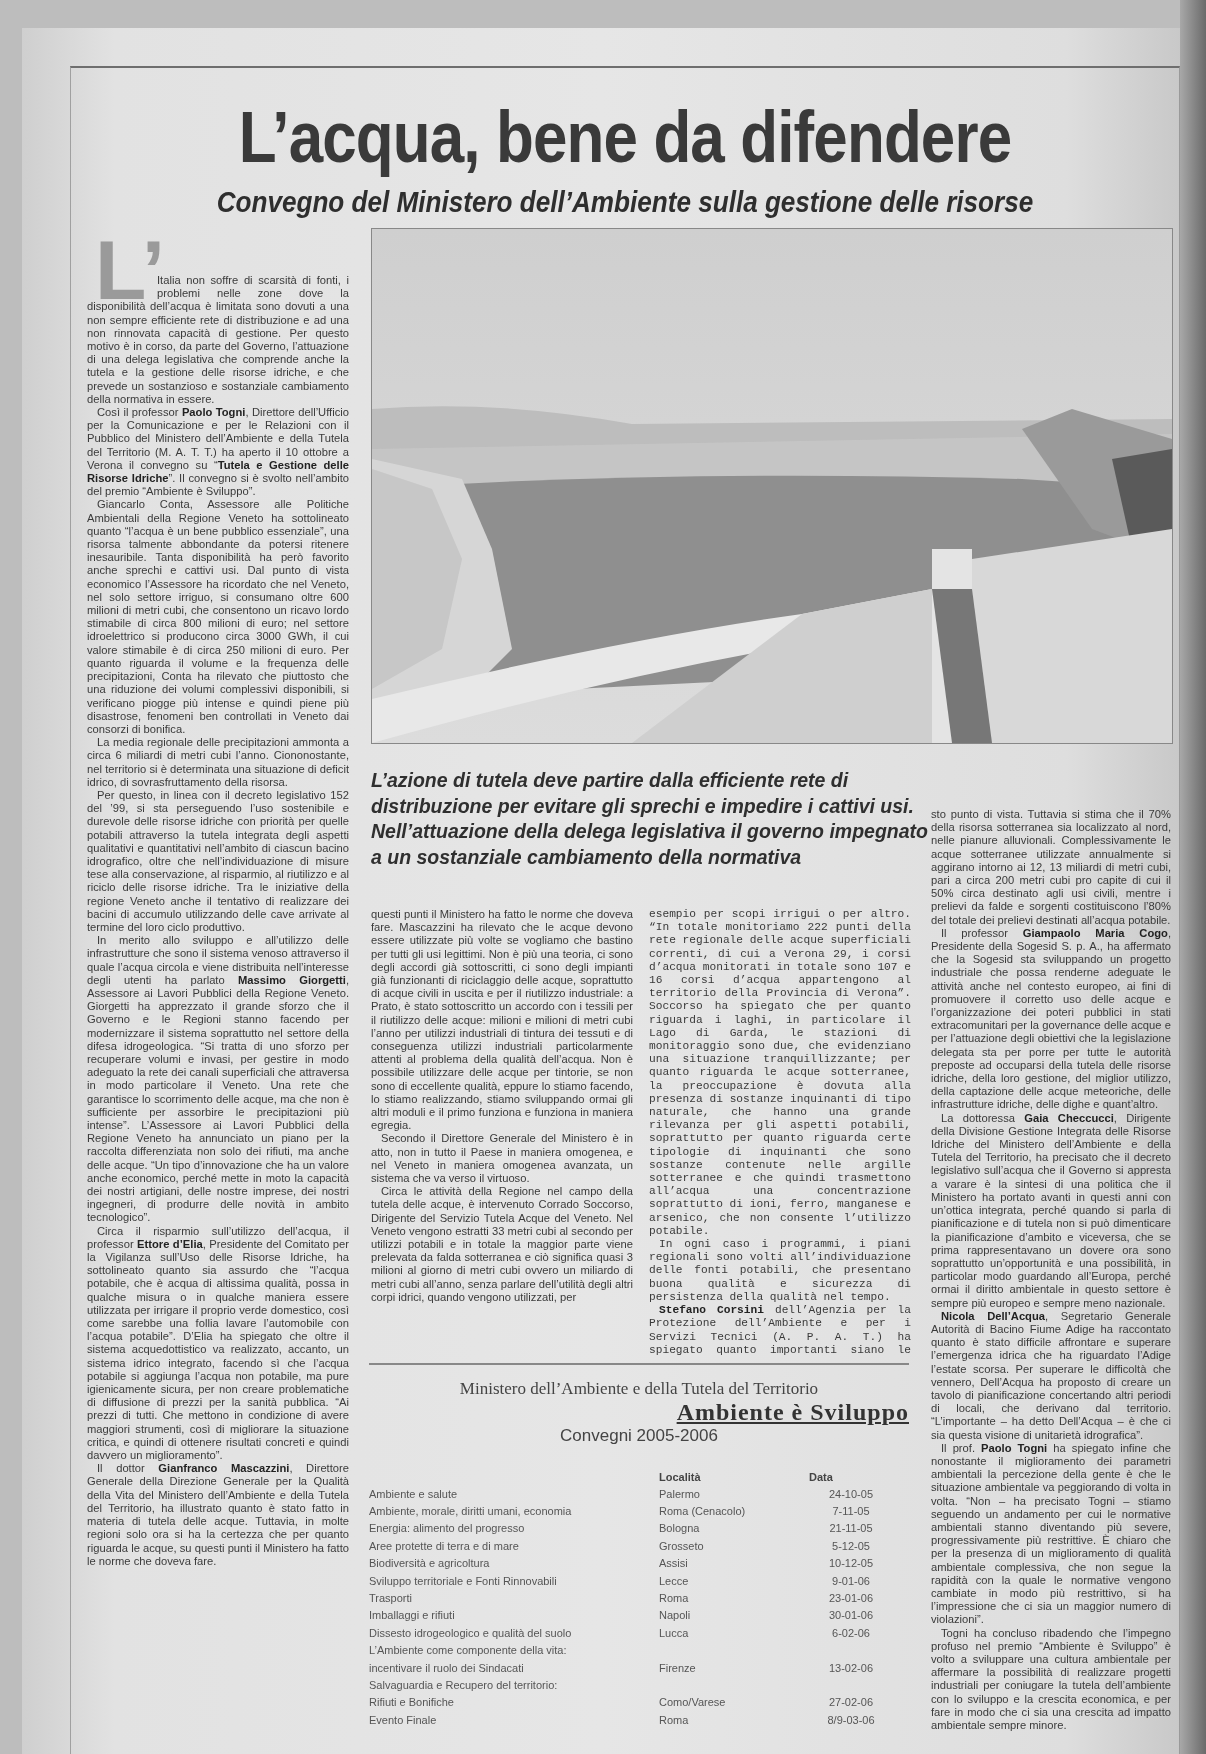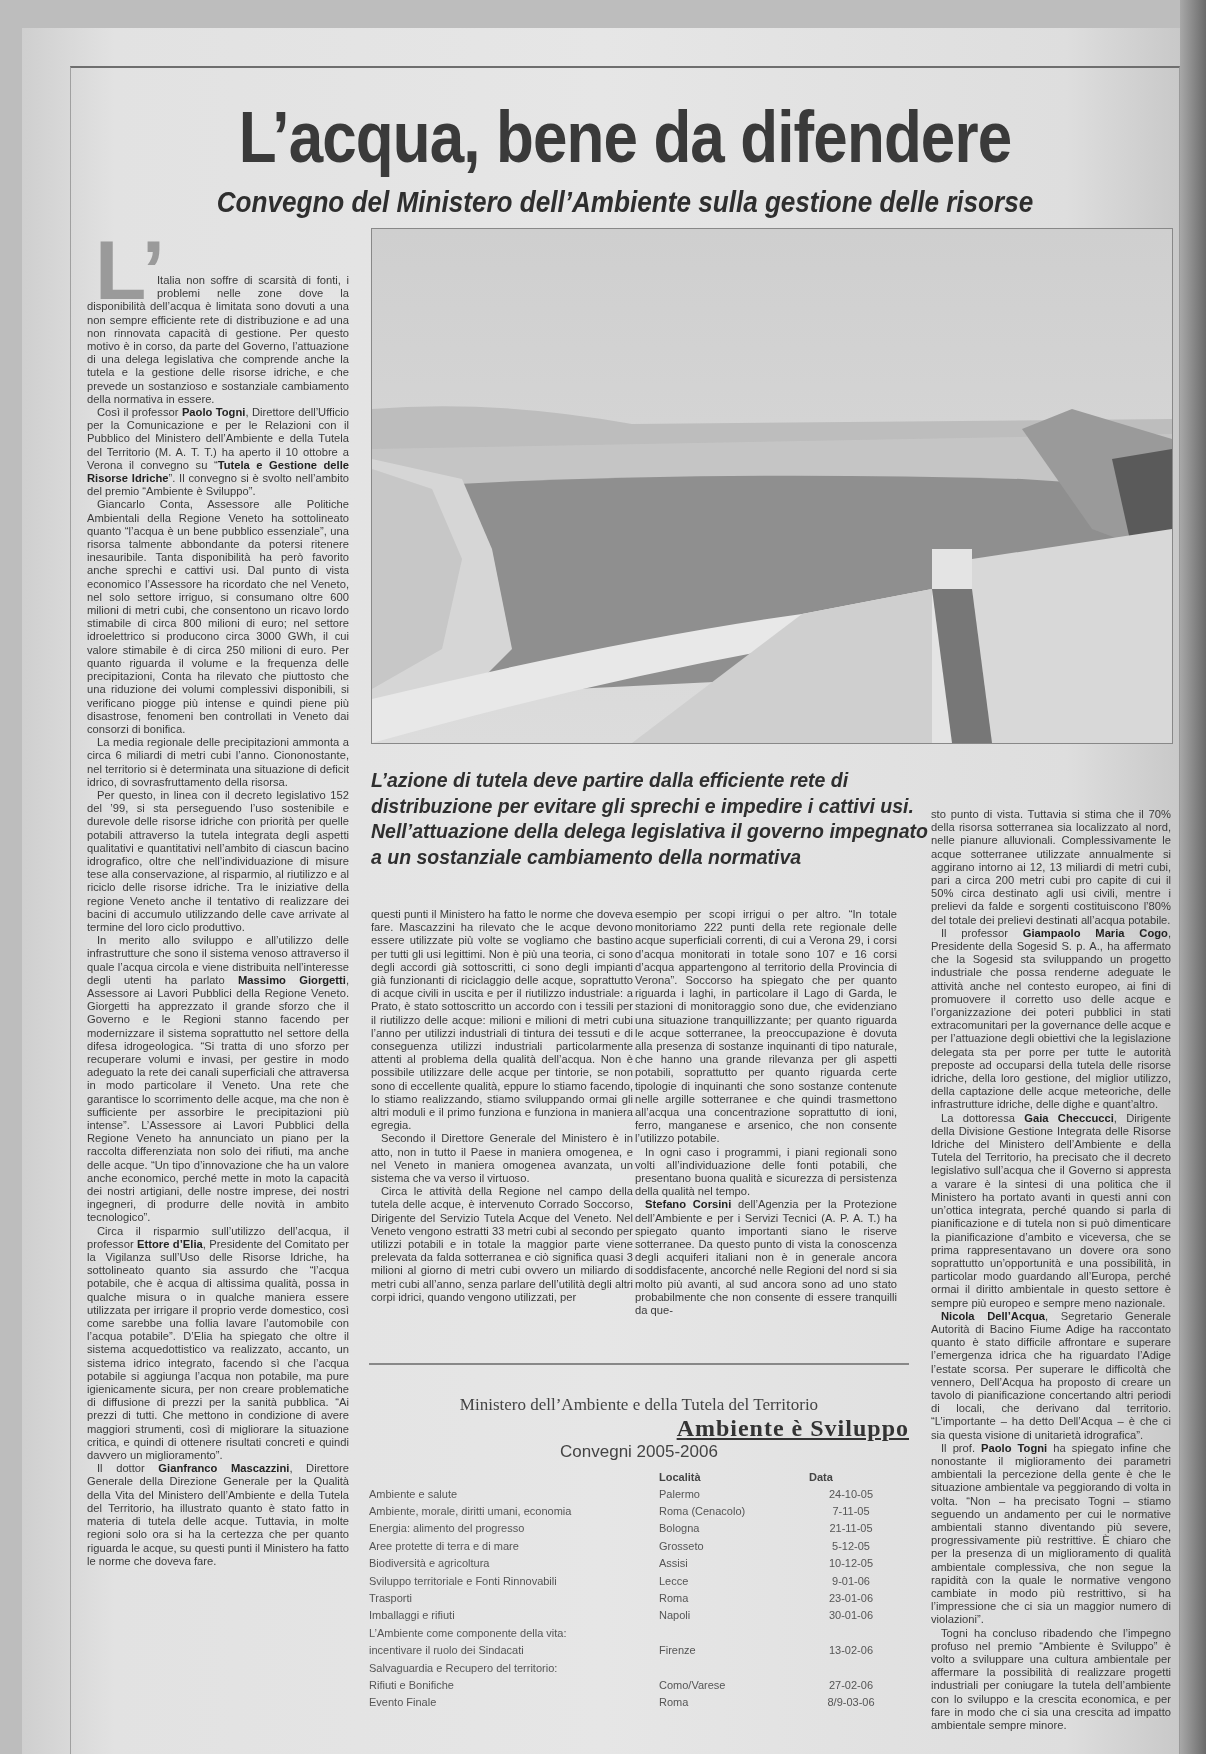--- a/index.html
+++ b/index.html
@@ -11,21 +11,21 @@
   .subhead{position:absolute;left:0;top:118px;width:1108px;text-align:center;font-style:italic;font-weight:bold;font-size:29px;color:#2e2e2e;transform:scaleX(0.9);}
   .col{position:absolute;font-size:11.2px;line-height:13.2px;text-align:justify;color:#3a3a3a;}
   .col p{margin:0;text-indent:10px;}
   .col p.first{text-indent:0;margin-top:40px;}
   .col b{color:#222;}
   .dropcap{float:left;width:62px;height:64px;margin:2px 8px 0 0;position:relative;}
   .dropcap span{position:absolute;left:8px;top:-8px;font-size:84px;font-weight:bold;color:#9a9a9a;line-height:84px;}
   .photo{position:absolute;left:300px;top:160px;width:800px;height:514px;overflow:hidden;background:#d2d2d2;border:1px solid #888;}
   .pullquote{position:absolute;left:300px;top:700px;width:560px;font-style:italic;font-weight:bold;font-size:19.5px;line-height:25.5px;color:#2f2f2f;}
   .box{position:absolute;left:298px;top:1295px;width:540px;height:392px;border-top:2px solid #888;}
-  .box .l1{text-align:center;font-family:"Liberation Serif",serif;font-size:17px;color:#444;margin-top:30px;}
+  .box .l1{text-align:center;font-family:"Liberation Serif",serif;font-size:17px;color:#444;margin-top:14px;}
   .box .l2{text-align:right;font-family:"Liberation Serif",serif;font-weight:bold;font-size:24px;color:#333;letter-spacing:1px;text-decoration:underline;}
   .box .l3{text-align:center;font-family:Liberation Sans, sans-serif;font-size:17px;color:#444;}
   .box table{position:absolute;left:0;top:104px;width:524px;border-collapse:collapse;font-size:11px;color:#555;}
   .box th{font-weight:bold;text-align:left;padding:0;height:16px;color:#444;}
   .box td{padding:0;height:17.4px;white-space:nowrap;}
   .box td.d{text-align:center;}
   .box th.d{}
 </style>
 </head>
 <body>
@@ -74,21 +74,21 @@
     </div>
 
     <div class="pullquote">L’azione di tutela deve partire dalla efficiente rete di distribuzione per evitare gli sprechi e impedire i cattivi usi. Nell’attuazione della delega legislativa il governo impegnato a un sostanziale cambiamento della normativa</div>
 
     <div class="col" style="left:300px;top:800px;width:262px;height:490px;overflow:hidden;">
       <p class="first">questi punti il Ministero ha fatto le norme che doveva fare. Mascazzini ha rilevato che le acque devono essere utilizzate più volte se vogliamo che bastino per tutti gli usi legittimi. Non è più una teoria, ci sono degli accordi già sottoscritti, ci sono degli impianti già funzionanti di riciclaggio delle acque, soprattutto di acque civili in uscita e per il riutilizzo industriale: a Prato, è stato sottoscritto un accordo con i tessili per il riutilizzo delle acque: milioni e milioni di metri cubi l’anno per utilizzi industriali di tintura dei tessuti e di conseguenza utilizzi industriali particolarmente attenti al problema della qualità dell’acqua. Non è possibile utilizzare delle acque per tintorie, se non sono di eccellente qualità, eppure lo stiamo facendo, lo stiamo realizzando, stiamo sviluppando ormai gli altri moduli e il primo funziona e funziona in maniera egregia.</p>
       <p>Secondo il Direttore Generale del Ministero è in atto, non in tutto il Paese in maniera omogenea, e nel Veneto in maniera omogenea avanzata, un sistema che va verso il virtuoso.</p>
       <p>Circa le attività della Regione nel campo della tutela delle acque, è intervenuto Corrado Soccorso, Dirigente del Servizio Tutela Acque del Veneto. Nel Veneto vengono estratti 33 metri cubi al secondo per utilizzi potabili e in totale la maggior parte viene prelevata da falda sotterranea e ciò significa quasi 3 milioni al giorno di metri cubi ovvero un miliardo di metri cubi all’anno, senza parlare dell’utilità degli altri corpi idrici, quando vengono utilizzati, per</p>
     </div>
 
-    <div class="col" style="left:564px;top:800px;width:262px;height:490px;overflow:hidden;">
+    <div class="col" style="left:578px;top:800px;width:262px;height:490px;overflow:hidden;font-family:Liberation Mono, monospace;">
       <p class="first">esempio per scopi irrigui o per altro. “In totale monitoriamo 222 punti della rete regionale delle acque superficiali correnti, di cui a Verona 29, i corsi d’acqua monitorati in totale sono 107 e 16 corsi d’acqua appartengono al territorio della Provincia di Verona”. Soccorso ha spiegato che per quanto riguarda i laghi, in particolare il Lago di Garda, le stazioni di monitoraggio sono due, che evidenziano una situazione tranquillizzante; per quanto riguarda le acque sotterranee, la preoccupazione è dovuta alla presenza di sostanze inquinanti di tipo naturale, che hanno una grande rilevanza per gli aspetti potabili, soprattutto per quanto riguarda certe tipologie di inquinanti che sono sostanze contenute nelle argille sotterranee e che quindi trasmettono all’acqua una concentrazione soprattutto di ioni, ferro, manganese e arsenico, che non consente l’utilizzo potabile.</p>
       <p>In ogni caso i programmi, i piani regionali sono volti all’individuazione delle fonti potabili, che presentano buona qualità e sicurezza di persistenza della qualità nel tempo.</p>
       <p><b>Stefano Corsini</b> dell’Agenzia per la Protezione dell’Ambiente e per i Servizi Tecnici (A. P. A. T.) ha spiegato quanto importanti siano le riserve sotterranee. Da questo punto di vista la conoscenza degli acquiferi italiani non è in generale ancora soddisfacente, ancorché nelle Regioni del nord si sia molto più avanti, al sud ancora sono ad uno stato probabilmente che non consente di essere tranquilli da que-</p>
     </div>
 
     <div class="col" style="left:860px;top:700px;width:240px;height:985px;overflow:hidden;">
       <p class="first">sto punto di vista. Tuttavia si stima che il 70% della risorsa sotterranea sia localizzato al nord, nelle pianure alluvionali. Complessivamente le acque sotterranee utilizzate annualmente si aggirano intorno ai 12, 13 miliardi di metri cubi, pari a circa 200 metri cubi pro capite di cui il 50% circa destinato agli usi civili, mentre i prelievi da falde e sorgenti costituiscono l’80% del totale dei prelievi destinati all’acqua potabile.</p>
       <p>Il professor <b>Giampaolo Maria Cogo</b>, Presidente della Sogesid S. p. A., ha affermato che la Sogesid sta sviluppando un progetto industriale che possa renderne adeguate le attività anche nel contesto europeo, ai fini di promuovere il corretto uso delle acque e l’organizzazione dei poteri pubblici in stati extracomunitari per la governance delle acque e per l’attuazione degli obiettivi che la legislazione delegata sta per porre per tutte le autorità preposte ad occuparsi della tutela delle risorse idriche, della loro gestione, del miglior utilizzo, della captazione delle acque meteoriche, delle infrastrutture idriche, delle dighe e quant’altro.</p>
       <p>La dottoressa <b>Gaia Checcucci</b>, Dirigente della Divisione Gestione Integrata delle Risorse Idriche del Ministero dell’Ambiente e della Tutela del Territorio, ha precisato che il decreto legislativo sull’acqua che il Governo si appresta a varare è la sintesi di una politica che il Ministero ha portato avanti in questi anni con un’ottica integrata, perché quando si parla di pianificazione e di tutela non si può dimenticare la pianificazione d’ambito e viceversa, che se prima rappresentavano un dovere ora sono soprattutto un’opportunità e una possibilità, in particolar modo guardando all’Europa, perché ormai il diritto ambientale in questo settore è sempre più europeo e sempre meno nazionale.</p>
       <p><b>Nicola Dell’Acqua</b>, Segretario Generale Autorità di Bacino Fiume Adige ha raccontato quanto è stato difficile affrontare e superare l’emergenza idrica che ha riguardato l’Adige l’estate scorsa. Per superare le difficoltà che vennero, Dell’Acqua ha proposto di creare un tavolo di pianificazione concertando altri periodi di locali, che derivano dal territorio. “L’importante – ha detto Dell’Acqua – è che ci sia questa visione di unitarietà idrografica”.</p>
@@ -143,20 +143,25 @@
               <td>Trasporti</td>
               <td>Roma</td>
               <td class="d">23-01-06</td>
             </tr>
           <tr>
               <td>Imballaggi e rifiuti</td>
               <td>Napoli</td>
               <td class="d">30-01-06</td>
             </tr>
           <tr>
+              <td>Dissesto idrogeologico e qualità del suolo</td>
+              <td>Lucca</td>
+              <td class="d">6-02-06</td>
+            </tr>
+          <tr>
               <td>L’Ambiente come componente della vita:</td>
               <td></td>
               <td class="d"></td>
             </tr>
           <tr>
               <td>incentivare il ruolo dei Sindacati</td>
               <td>Firenze</td>
               <td class="d">13-02-06</td>
             </tr>
           <tr>

